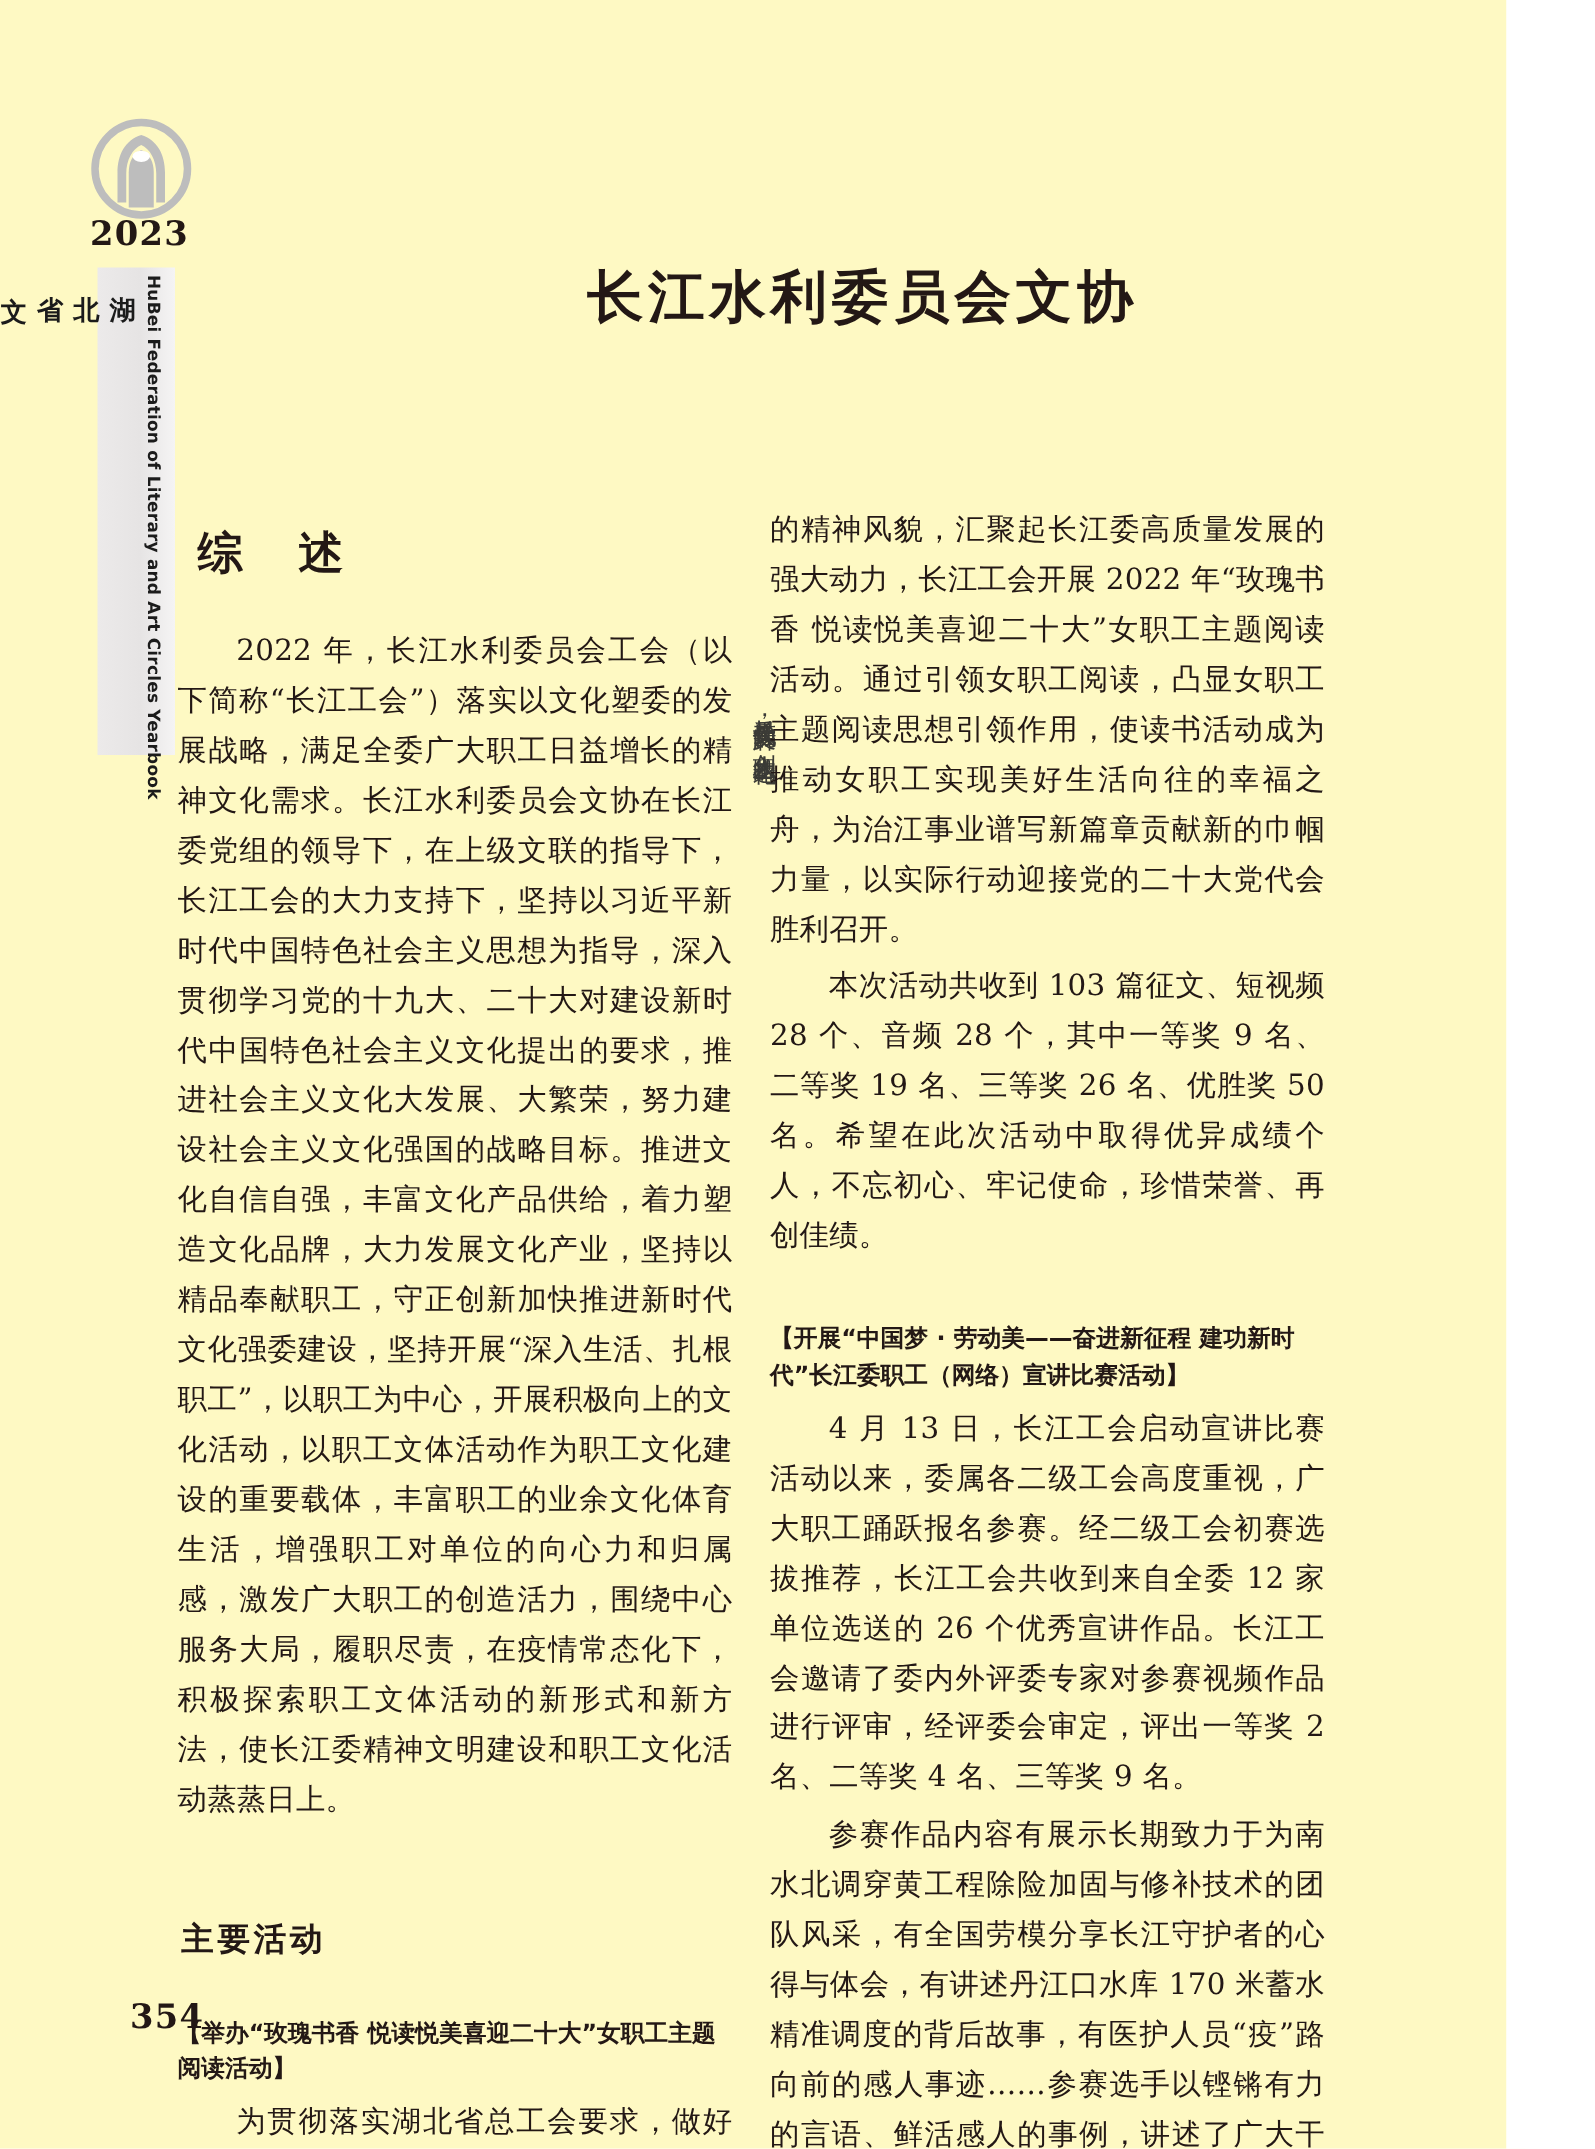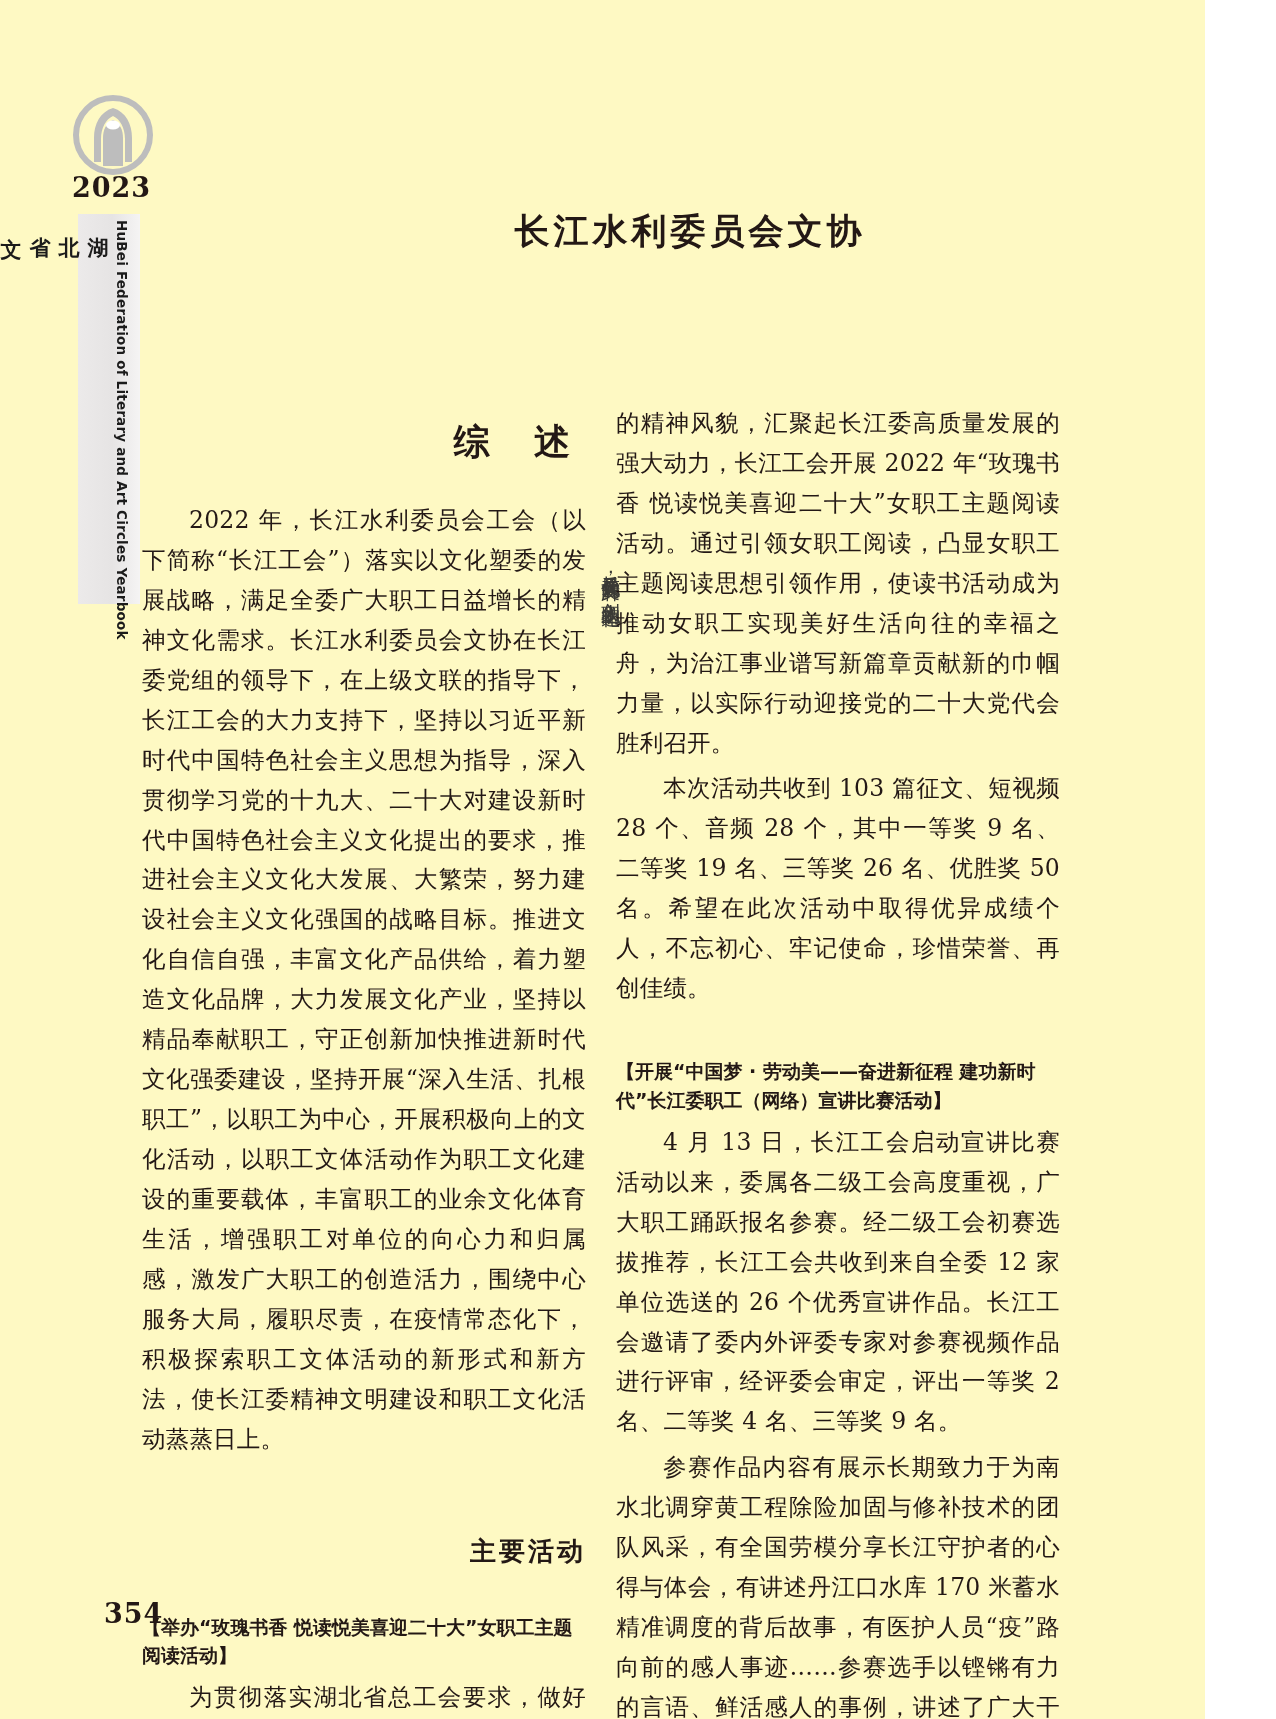--- a/index.html
+++ b/index.html
@@ -100,39 +100,39 @@
 
   
   .doc-title {
     position: absolute;
     left: 190px;
     top: 208px;
     width: 1000px;
     text-align: center;
     font-family: "DejaVu Serif", "Liberation Serif", serif;
     font-weight: 700;
-    font-size: 35px;
+    font-size: 45px;
     letter-spacing: 4px;
     color: #231815;
   }
 
   
   .col {
     position: absolute;
     top: 404px;
     width: 444px;
   }
   .col-left  { left: 142px; }
   .col-right { left: 616px; }
 
   .sec-h1 {
     font-family: "DejaVu Serif", "Liberation Serif", serif;
     font-weight: 700;
     font-size: 36px;
-    text-align: right;
+    text-align: left;
     letter-spacing: 16px;
     text-indent: 16px;
     margin: 14px 0 34px 0;
     color: #231815;
   }
   .sec-h1.sans {
     font-family: "DejaVu Sans", "Liberation Sans", sans-serif;
     font-size: 26px;
     letter-spacing: 3px;
     text-indent: 3px;

